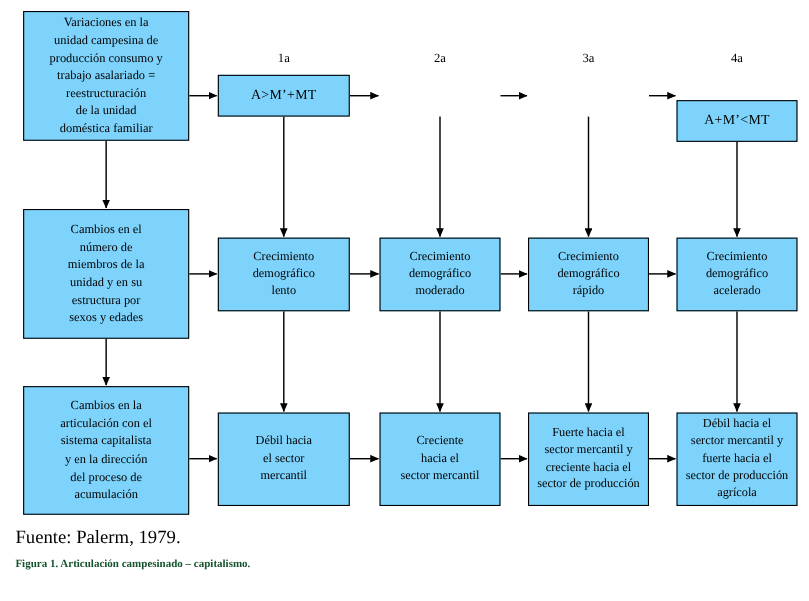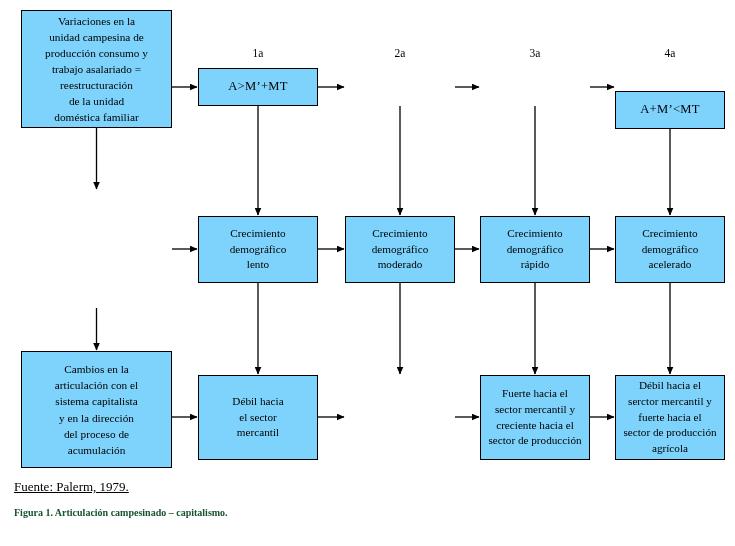--- a/index.html
+++ b/index.html
@@ -57,24 +57,23 @@
     width: 735px;
     height: 546px;
     z-index: 1;
     pointer-events: none;
   }
   .source-note {
     position: absolute;
     left: 14px;
     top: 479px;
     font-family: "Liberation Serif", "DejaVu Serif", serif;
-    font-size: 13px;
+    font-size: 17px;
     color: #000000;
     z-index: 3;
-    text-decoration: underline;
   }
   .caption-block {
     position: absolute;
     left: 14px;
     top: 506px;
     z-index: 3;
   }
   .caption-line {
     font-family: "Liberation Serif", "DejaVu Serif", serif;
     font-size: 10px;
@@ -133,20 +132,26 @@
   <div class="col-label" style="left:480px; top:47px; width:110px;">3a</div>
   <div class="col-label" style="left:615px; top:47px; width:110px;">4a</div>
 
   <div class="node left-node" style="left:21px; top:10px; width:151px; height:118px;">Variaciones en la
 unidad campesina de
 producción consumo y
 trabajo asalariado =
 reestructuración
 de la unidad
 doméstica familiar</div>
+  <div class="node left-node" style="left:21px; top:190px; width:151px; height:118px;">Cambios en el
+número de
+miembros de la
+unidad y en su
+estructura por
+sexos y edades</div>
   <div class="node left-node" style="left:21px; top:351px; width:151px; height:117px;">Cambios en la
 articulación con el
 sistema capitalista
 y en la dirección
 del proceso de
 acumulación</div>
 
   <div class="node formula-node" style="left:198px; top:68px; width:120px; height:38px;">A&gt;M’+MT</div>
   <div class="node formula-node" style="left:615px; top:68px; width:110px; height:38px;margin-top:23px;">A+M’&lt;MT</div>
 
@@ -159,20 +164,23 @@
   <div class="node" style="left:480px; top:216px; width:110px; height:67px;">Crecimiento
 demográfico
 rápido</div>
   <div class="node" style="left:615px; top:216px; width:110px; height:67px;">Crecimiento
 demográfico
 acelerado</div>
 
   <div class="node" style="left:198px; top:375px; width:120px; height:85px;">Débil hacia
 el sector
 mercantil</div>
+  <div class="node" style="left:345px; top:375px; width:110px; height:85px;">Creciente
+hacia el
+sector mercantil</div>
   <div class="node" style="left:480px; top:375px; width:110px; height:85px;">Fuerte hacia el
 sector mercantil y
 creciente hacia el
 sector de producción</div>
   <div class="node" style="left:615px; top:375px; width:110px; height:85px;">Débil hacia el
 serctor mercantil y
 fuerte hacia el
 sector de producción
 agrícola</div>
 

